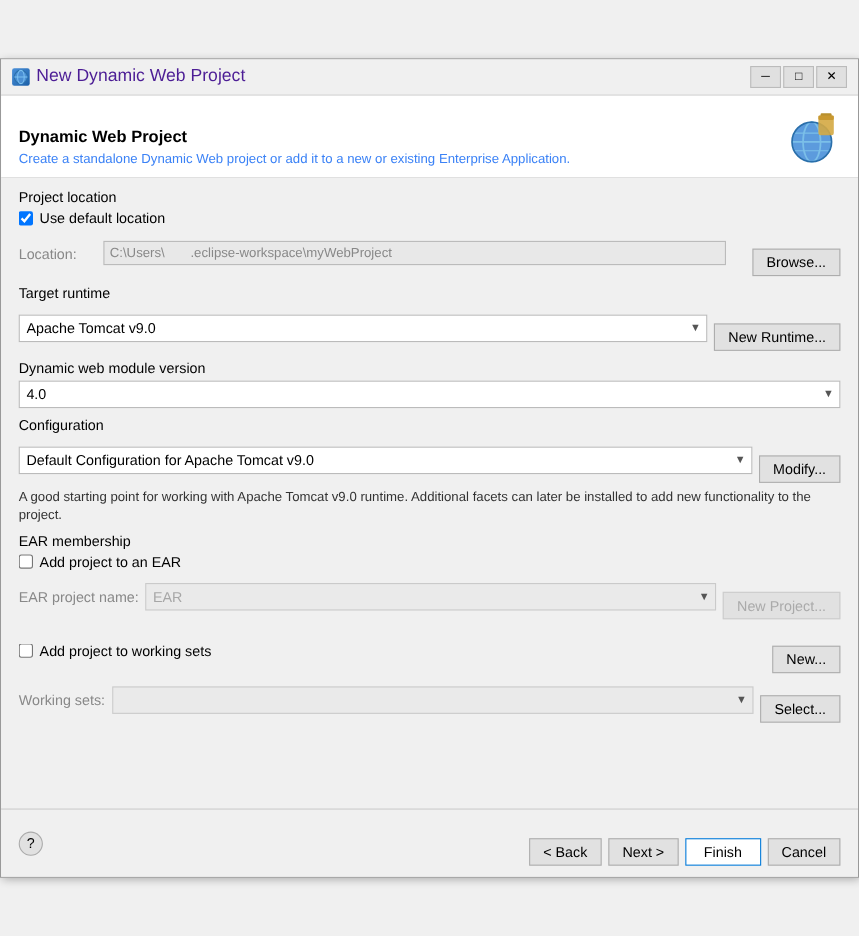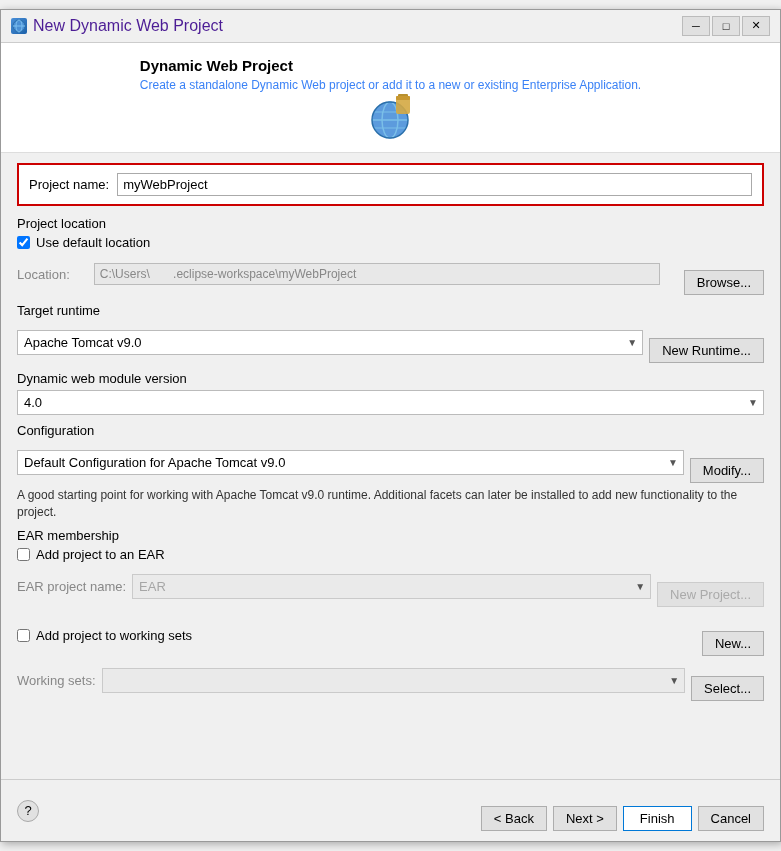--- a/index.html
+++ b/index.html
@@ -63,23 +63,22 @@
       align-items: center;
       justify-content: center;
       border: 1px solid #bbb;
     }
 
     .dialog-header {
       padding: 14px 16px 10px 16px;
       background: white;
       border-bottom: 1px solid #ddd;
       display: flex;
-      align-items: center;
+      align-items: flex-end;
       justify-content: space-between;
-      flex-direction: column;
     }
     .dialog-header-text h2 {
       font-size: 15px;
       font-weight: bold;
       margin-bottom: 4px;
     }
     .dialog-header-text p {
       font-size: 12px;
       color: #3b82f6;
       max-width: 650px;
@@ -319,24 +318,20 @@
 
         <rect x="30" y="4" width="14" height="18" rx="2" fill="#d4a843" opacity="0.9"></rect>
         <rect x="32" y="2" width="10" height="4" rx="1" fill="#b8902e"></rect>
         <rect x="30" y="4" width="14" height="4" rx="1" fill="#c89830"></rect>
       </svg>
     </div>
   </div>
 
   <div class="dialog-body">
 
-    <div class="project-name-section">
-      <label>Project name:</label>
-      <input type="text" value="myWebProject" style="">
-    </div>
 
     <div class="section">
       <div class="section-title">Project location</div>
       <div class="checkbox-row">
         <input type="checkbox" id="defaultLocation" checked="" style="">
         <label for="defaultLocation">Use default location</label>
       </div>
       <div class="location-row">
         <label>Location:</label>
         <input type="text" disabled="" value="C:\Users\       .eclipse-workspace\myWebProject" style="">

